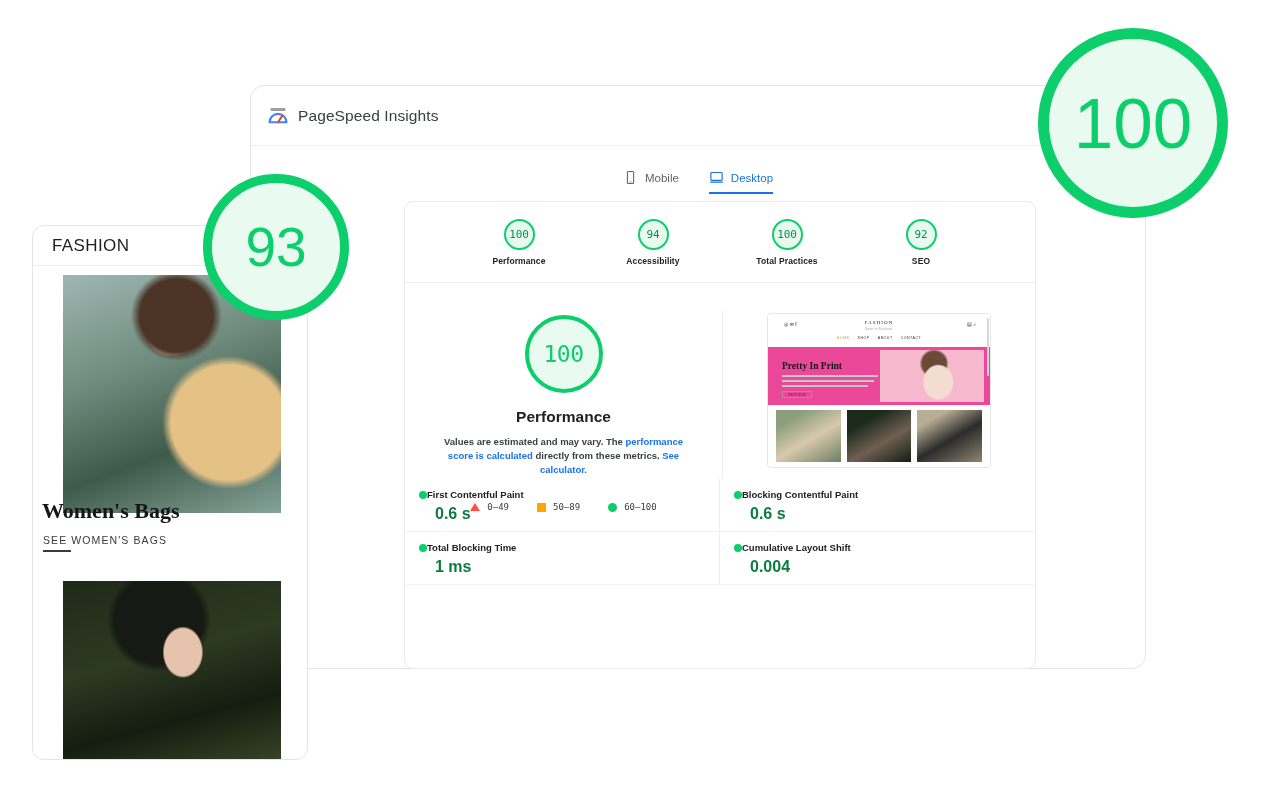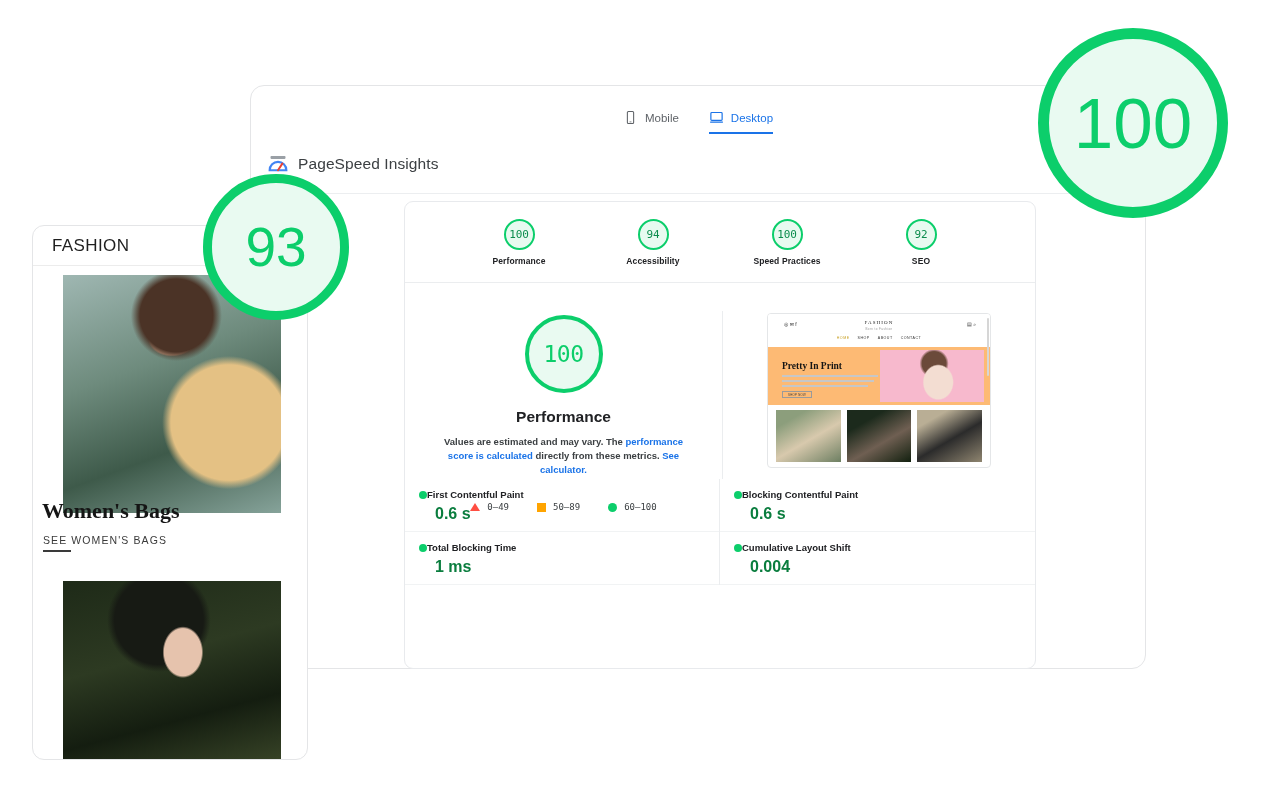--- a/index.html
+++ b/index.html
@@ -193,21 +193,21 @@
     position: absolute; right: 14px; top: 8px;
     display: flex; gap: 5px; color: #2a2a2a; font-size: 5px; line-height: 1;
   }
   #pv-nav {
     position: absolute; left: 0; right: 0; top: 22px;
     display: flex; justify-content: center; gap: 8px;
     font-size: 3.6px; letter-spacing: .5px; color: #333;
   }
   #pv-nav .on { color: #c9a227; }
   #pv-hero {
-    height: 58px; background: #fdba74; position: relative;
+    height: 58px; background: #ec4899; position: relative;
   }
   #pv-hero-img {
     position: absolute; right: 6px; top: 3px;
     width: 104px; height: 52px;
     background:
       radial-gradient(ellipse 26px 30px at 56% 62%, #f3ddd2 0 55%, rgba(243,221,210,0) 60%),
       radial-gradient(circle at 52% 26%, #6b4a3a 0 18%, rgba(107,74,58,0) 22%),
       linear-gradient(#f7b9cd, #f7b9cd);
   }
   #pv-hero-title {
@@ -345,67 +345,67 @@
   <div id="fashion-header">
     <div id="fashion-brand">FASHION</div>
   </div>
   <div id="fashion-hero"></div>
   <div id="fashion-title">Women's Bags</div>
   <div id="fashion-cta">SEE WOMEN'S BAGS</div>
   <div id="fashion-photo2"></div>
 </div>
 
 <div id="psi-panel">
+
+  <div id="psi-header">
+    <svg class="psi-logo" viewBox="0 0 24 24">
+      <rect x="3" y="2.5" width="18" height="3.4" rx="1" fill="#9aa0a6"></rect>
+      <path d="M2 19.5a10 10 0 0 1 20 0z" fill="none" stroke="#4285f4" stroke-width="2.6"></path>
+      <path d="M4.6 19.5a7.4 7.4 0 0 1 14.8 0z" fill="none" stroke="#34a853" stroke-width="0"></path>
+      <path d="M12 19.5 L17.2 11.6" stroke="#ea4335" stroke-width="2.4" stroke-linecap="round"></path>
+    </svg>
+    <div id="psi-title">PageSpeed Insights</div>
+  </div>
 
   <div id="device-tabs">
     <div class="device-tab">
       <svg class="tab-icon" viewBox="0 0 24 24">
         <rect x="7" y="2.5" width="10" height="19" rx="1.6" fill="none" stroke="#5f6368" stroke-width="1.7"></rect>
         <line x1="10.5" y1="19" x2="13.5" y2="19" stroke="#5f6368" stroke-width="1.2"></line>
       </svg>
       <span>Mobile</span>
     </div>
     <div class="device-tab active">
       <svg class="tab-icon" viewBox="0 0 24 24">
         <rect x="3" y="4" width="18" height="12.5" rx="1.4" fill="none" stroke="#1a73e8" stroke-width="1.9"></rect>
         <rect x="1.5" y="18.2" width="21" height="2" rx="1" fill="#1a73e8"></rect>
       </svg>
       <span>Desktop</span>
     </div>
   </div>
 
-  <div id="psi-header">
-    <svg class="psi-logo" viewBox="0 0 24 24">
-      <rect x="3" y="2.5" width="18" height="3.4" rx="1" fill="#9aa0a6"></rect>
-      <path d="M2 19.5a10 10 0 0 1 20 0z" fill="none" stroke="#4285f4" stroke-width="2.6"></path>
-      <path d="M4.6 19.5a7.4 7.4 0 0 1 14.8 0z" fill="none" stroke="#34a853" stroke-width="0"></path>
-      <path d="M12 19.5 L17.2 11.6" stroke="#ea4335" stroke-width="2.4" stroke-linecap="round"></path>
-    </svg>
-    <div id="psi-title">PageSpeed Insights</div>
-  </div>
-
   <div id="diagnose-row">
     <div id="diagnose-icon"></div>
     <div id="diagnose-label">Diagnose performance issues</div>
   </div>
 
   <div id="report-card">
 
     <div id="category-row">
       <div class="cat-item">
         <div class="cat-ring">100</div>
         <div class="cat-label">Performance</div>
       </div>
       <div class="cat-item">
         <div class="cat-ring">94</div>
         <div class="cat-label">Accessibility</div>
       </div>
       <div class="cat-item">
         <div class="cat-ring">100</div>
-        <div class="cat-label">Speed Practices</div>
+        <div class="cat-label">Total Practices</div>
       </div>
       <div class="cat-item">
         <div class="cat-ring">92</div>
         <div class="cat-label">SEO</div>
       </div>
     </div>
 
     <div id="gauge-block">
       <div id="gauge-left">
         <div id="gauge-big">100</div>

